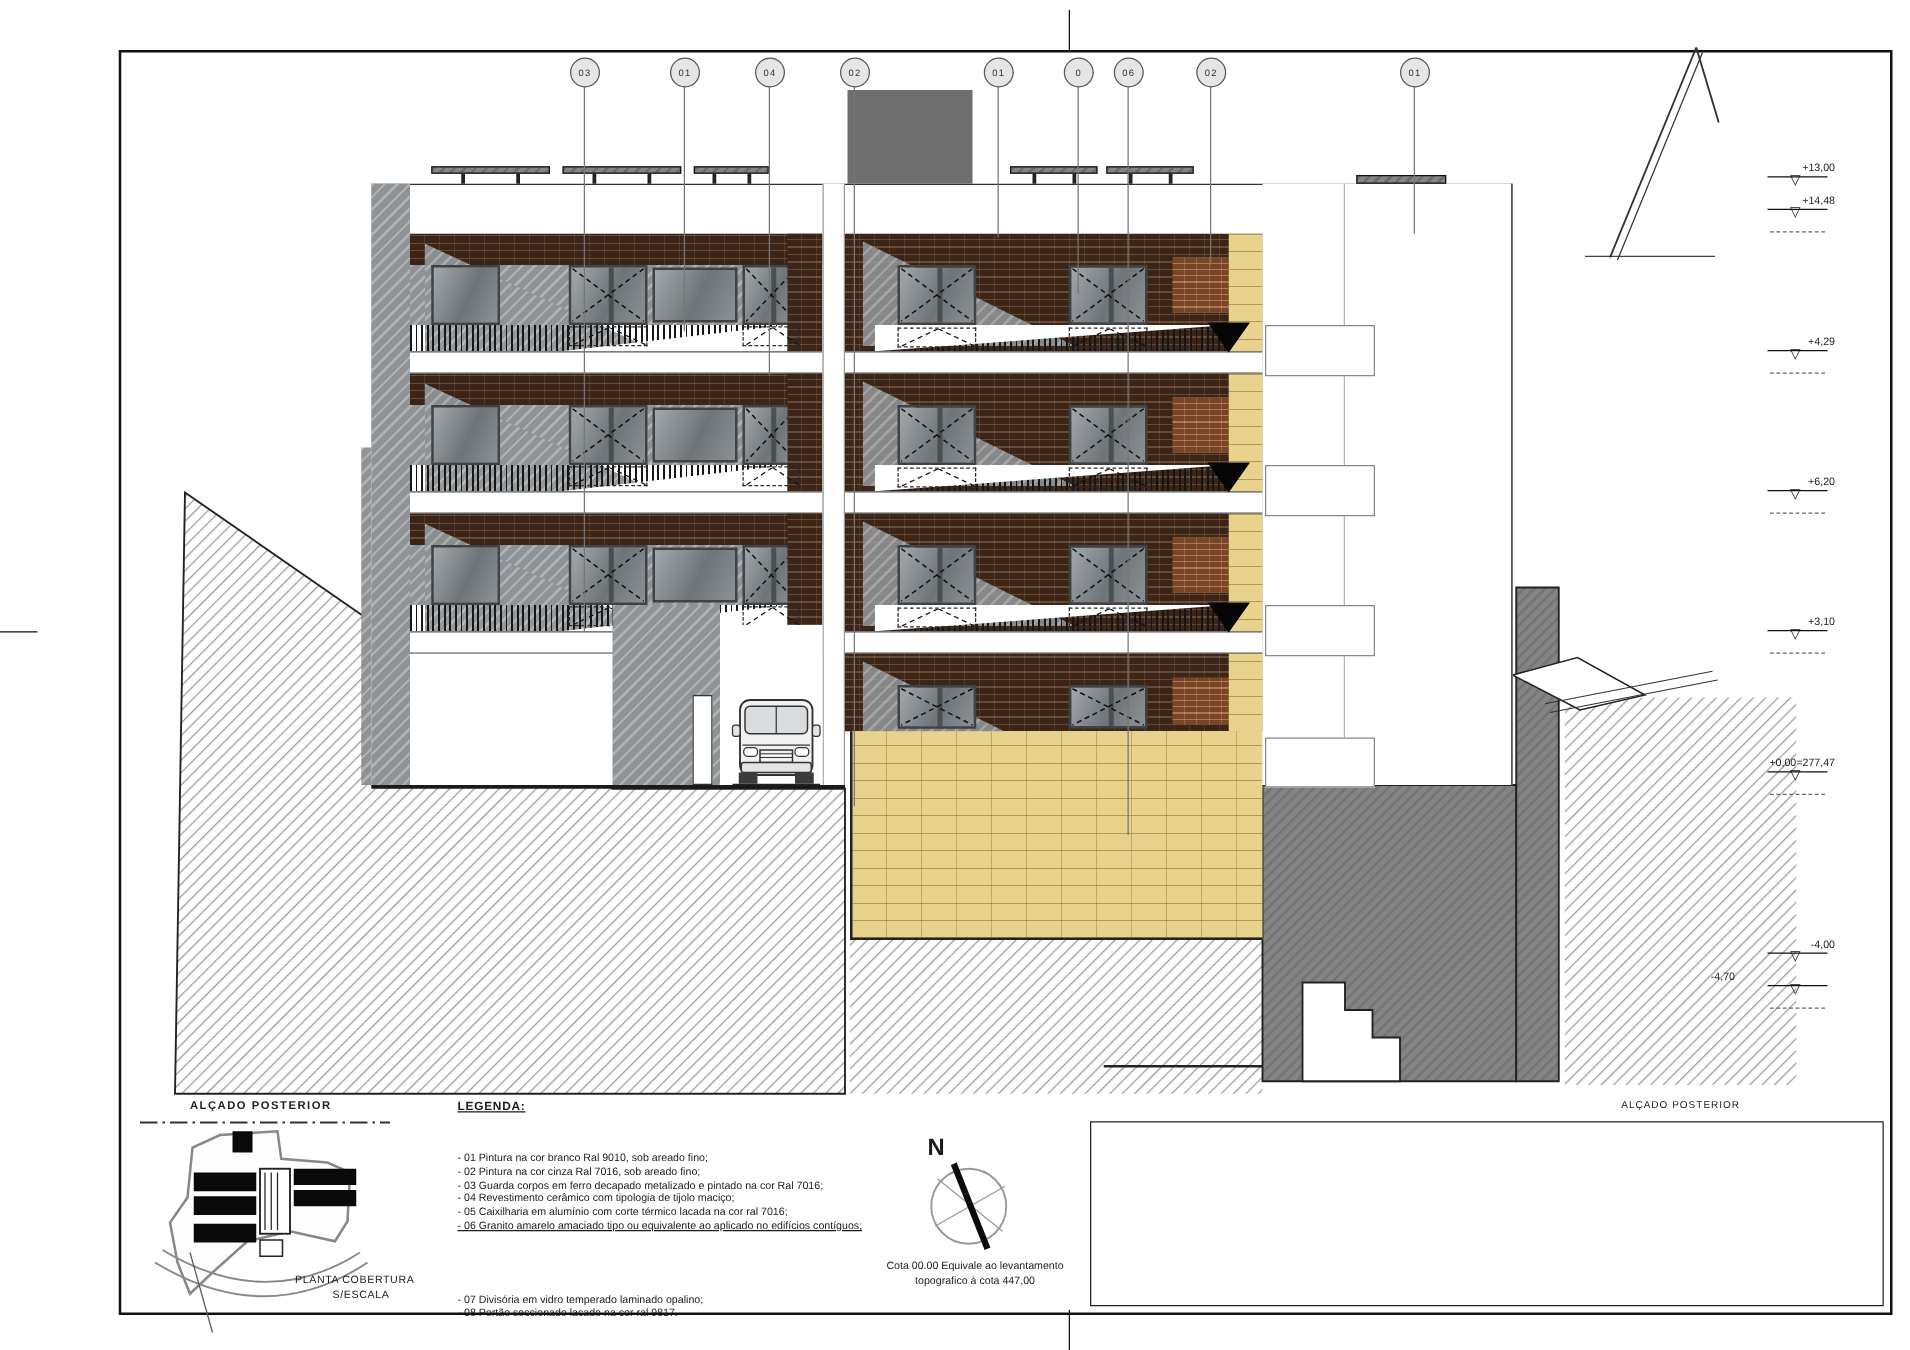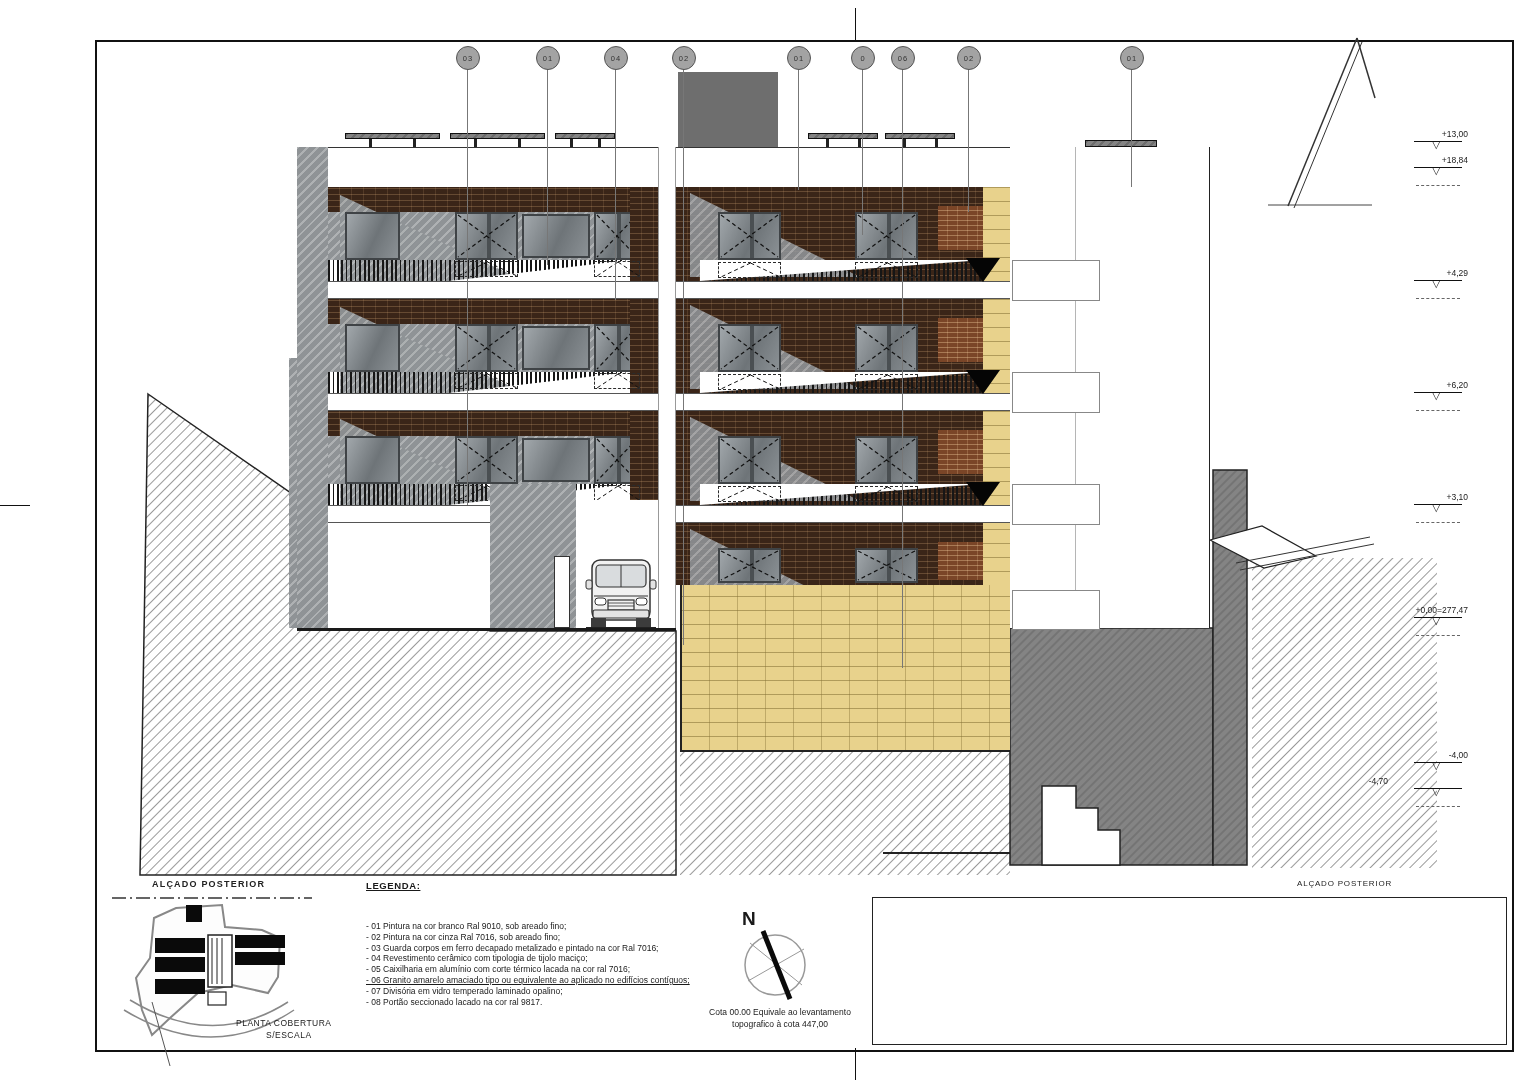--- a/index.html
+++ b/index.html
@@ -20,21 +20,21 @@
   .granite{background-color:var(--granite,#e8d28c);background-image:
       repeating-linear-gradient(0deg,transparent 0 13px,rgba(130,110,50,.55) 13px 14px),
       repeating-linear-gradient(90deg,transparent 0 27px,rgba(130,110,50,.4) 27px 28px);}
   .railing{background-image:repeating-linear-gradient(90deg,#161616 0 1.5px,transparent 1.5px 4.5px);}
   .glass{background:linear-gradient(115deg,#a2a8ac,#6e7478 55%,#8b9195);
          background-image:linear-gradient(115deg,#a2a8ac,#6e7478 55%,#8b9195),repeating-linear-gradient(135deg,rgba(255,255,255,.18) 0 2px,transparent 2px 6px);
          border:2px solid #3f4346;box-sizing:border-box;}
   .slabband{background:#fff;border-top:1px solid #555;border-bottom:1px solid #555;box-sizing:border-box;}
   .swing{border:1px dashed #2b2b2b;box-sizing:border-box;}
   .vtri{width:0;height:0;border-left:17px solid transparent;border-right:17px solid transparent;border-top:24px solid #050505;}
-  .bubble{width:22px;height:22px;border:1px solid #555;border-radius:50%;background:#a3a3a3;
+  .bubble{width:22px;height:22px;border:1px solid #555;border-radius:50%;background:#e5e5e5;
           display:flex;align-items:center;justify-content:center;font-size:7.5px;letter-spacing:1px;color:#333;}
   .leader{width:1px;background:#777;}
   .mline{border-top:1.6px solid #111;}
   .mdash{border-top:1.2px dashed #666;}
   .mlabel{font-size:8.5px;text-align:right;white-space:nowrap;}
   .mtri{font-size:11px;color:#111;line-height:10px;}
   .smalltxt{font-size:8.5px;}
   .captxt{font-size:9px;letter-spacing:1.2px;}
   svg{display:block;}
 </style>
@@ -439,21 +439,21 @@
       <div class="abs leader" style="left: 1131px; top: 68px; width: 1px; height: 119px;"></div>
       <div class="abs bubble" style="left: 1120px; top: 46px; width: 22px; height: 22px;">
         <span>01</span>
       </div>
     </div>
 
   <div id="markers">
       <div class="abs mlabel" style="left: 1408px; top: 129px; width: 60px; height: 10px;">+13,00</div>
       <div class="abs mline" style="left: 1414px; top: 141px; width: 48px; height: 0px;"></div>
       <div class="abs mtri" style="left: 1432px; top: 139px; width: 12px; height: 10px;">▽</div>
-      <div class="abs mlabel" style="left: 1408px; top: 155px; width: 60px; height: 10px;">+18,84</div>
+      <div class="abs mlabel" style="left: 1408px; top: 155px; width: 60px; height: 10px;">+14,48</div>
       <div class="abs mline" style="left: 1414px; top: 167px; width: 48px; height: 0px;"></div>
       <div class="abs mtri" style="left: 1432px; top: 165px; width: 12px; height: 10px;">▽</div>
       <div class="abs mdash" style="left: 1416px; top: 185px; width: 44px; height: 0px;"></div>
       <div class="abs mlabel" style="left: 1408px; top: 268px; width: 60px; height: 10px;">+4,29</div>
       <div class="abs mline" style="left: 1414px; top: 280px; width: 48px; height: 0px;"></div>
       <div class="abs mtri" style="left: 1432px; top: 278px; width: 12px; height: 10px;">▽</div>
       <div class="abs mdash" style="left: 1416px; top: 298px; width: 44px; height: 0px;"></div>
       <div class="abs mlabel" style="left: 1408px; top: 380px; width: 60px; height: 10px;">+6,20</div>
       <div class="abs mline" style="left: 1414px; top: 392px; width: 48px; height: 0px;"></div>
       <div class="abs mtri" style="left: 1432px; top: 390px; width: 12px; height: 10px;">▽</div>
@@ -499,21 +499,21 @@
 
   <div class="abs" style="left:366px;top:880px;width:350px;">
     <div style="font-size:9.5px;font-weight:bold;text-decoration:underline;letter-spacing:.6px;">LEGENDA:</div>
     <div style="height:30px;"></div>
     <div class="smalltxt" style="line-height:10.8px;">- 01 Pintura na cor branco Ral 9010, sob areado fino;</div>
     <div class="smalltxt" style="line-height:10.8px;">- 02 Pintura na cor cinza Ral 7016, sob areado fino;</div>
     <div class="smalltxt" style="line-height:10.8px;">- 03 Guarda corpos em ferro decapado metalizado e pintado na cor Ral 7016;</div>
     <div class="smalltxt" style="line-height:10.8px;">- 04 Revestimento cerâmico com tipologia de tijolo maciço;</div>
     <div class="smalltxt" style="line-height:10.8px;">- 05 Caixilharia em alumínio com corte térmico lacada na cor ral 7016;</div>
     <div class="smalltxt" style="line-height:10.8px;text-decoration:underline;">- 06 Granito amarelo amaciado  tipo ou equivalente ao aplicado no edifícios contíguos;</div>
-    <div class="smalltxt" style="line-height:10.8px;">- 07 Divisória em vidro temperado laminado opalino;</div>
+    <div class="smalltxt" style="line-height:10.8px;margin-top:48px;">- 07 Divisória em vidro temperado laminado opalino;</div>
     <div class="smalltxt" style="line-height:10.8px;">- 08 Portão seccionado lacado na cor ral 9817.</div>
   </div>
 
   <svg class="abs" style="left:730px;top:905px;" width="90" height="100" viewBox="0 0 90 100">
     <circle cx="45" cy="60" r="30" fill="none" stroke="#999" stroke-width="1.5"></circle>
     <line x1="20" y1="38" x2="72" y2="80" stroke="#999" stroke-width="1"></line>
     <line x1="18" y1="76" x2="74" y2="44" stroke="#999" stroke-width="1"></line>
     <line x1="33" y1="26" x2="60" y2="94" stroke="#0a0a0a" stroke-width="5"></line>
   </svg>
   <div class="abs" style="left:742px;top:908px;font-size:19px;font-weight:bold;">N</div>

